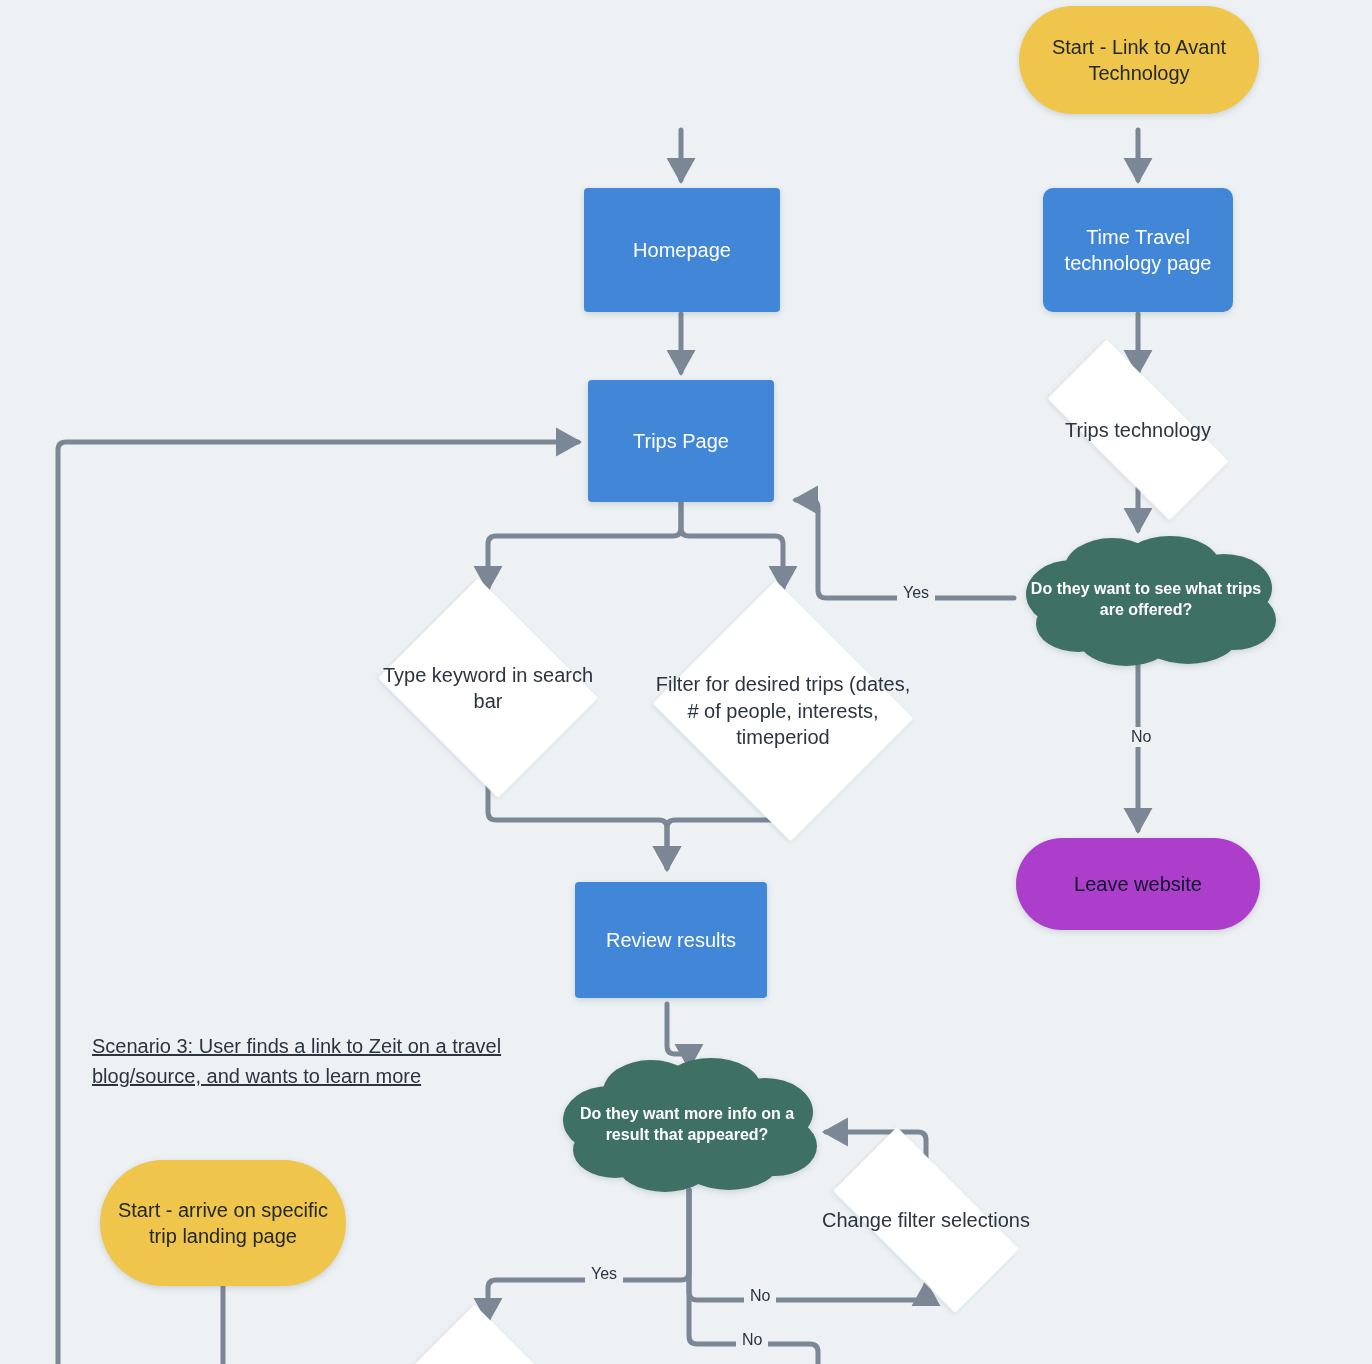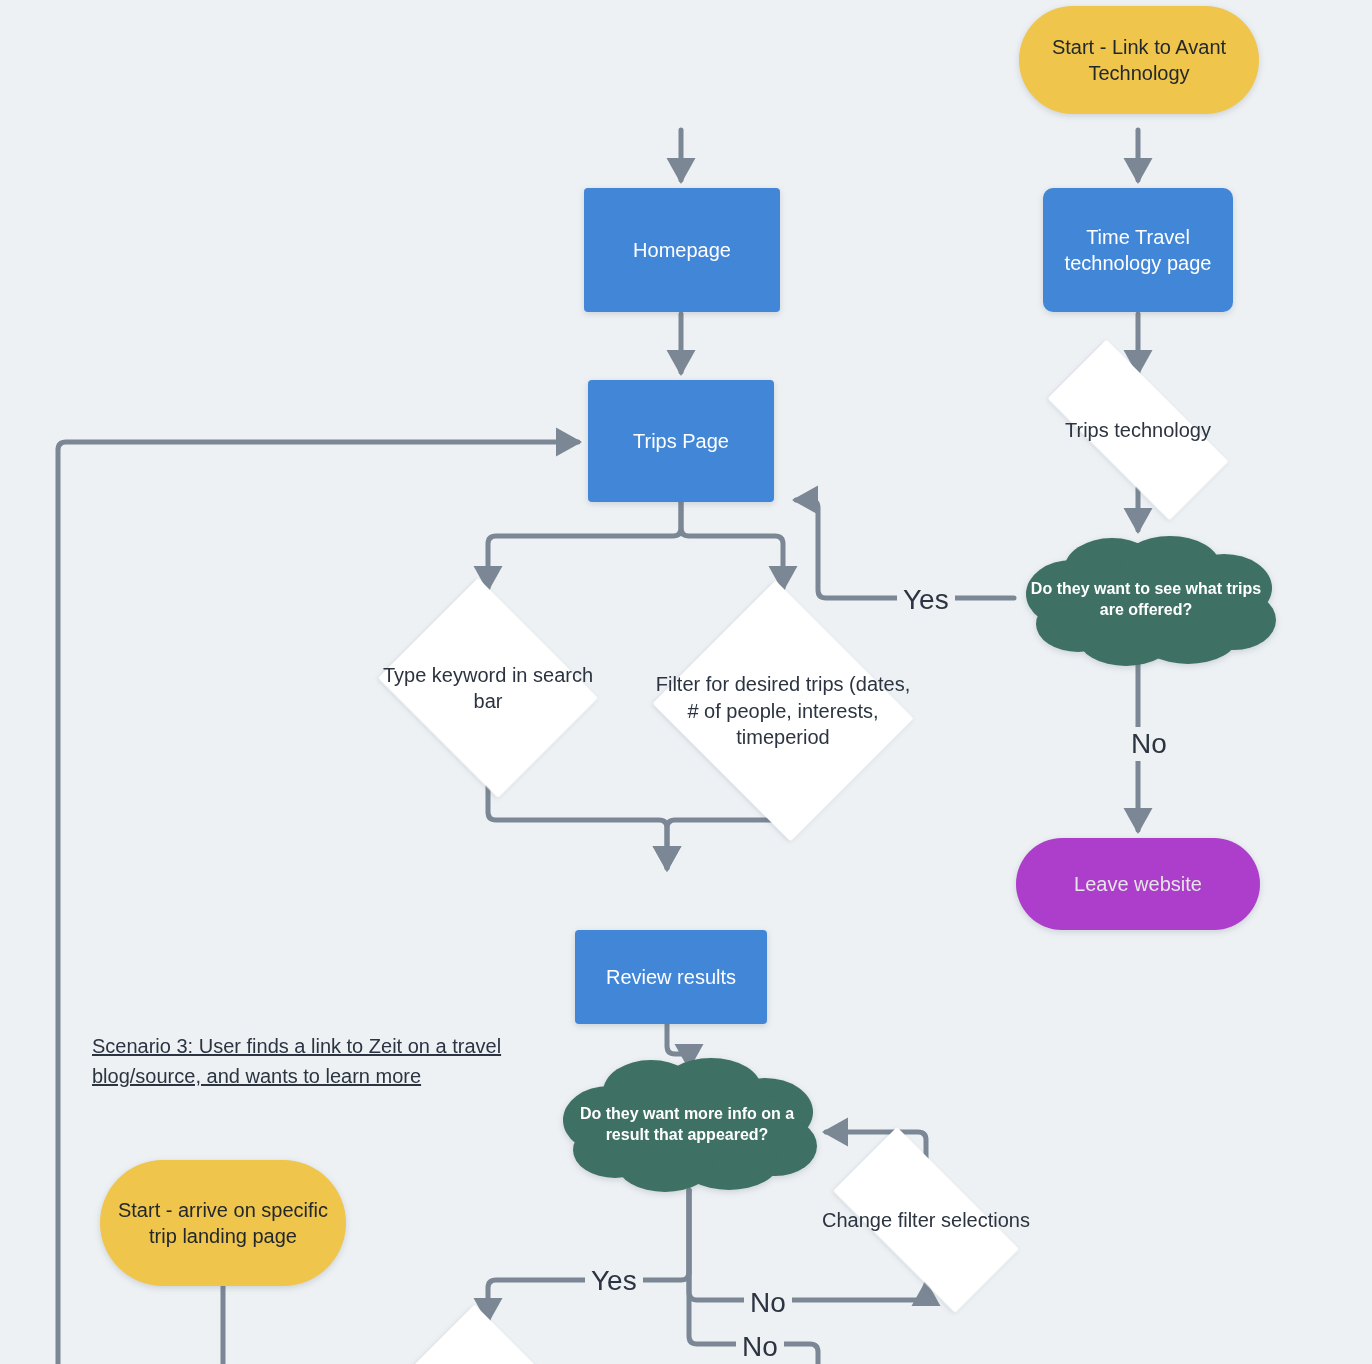--- a/index.html
+++ b/index.html
@@ -52,21 +52,21 @@
   
   .n-proc {
     background: #4286d8;
     color: #ffffff;
     border-radius: 4px;
     font-size: 20px;
   }
   
   .n-end {
     background: #ad3dcb;
-    color: #e5e5e5;
+    color: #0f172a;
     border-radius: 999px;
     font-size: 20px;
   }
   
   .n-dec {
     background: transparent;
     color: #2b3440;
     font-size: 20px;
     filter: none;
   }
@@ -105,21 +105,21 @@
     color: #2b3440;
     font-size: 20px;
     line-height: 1.48;
     text-align: left;
     white-space: pre-line;
   }
   
   .edge-label {
     position: absolute;
     color: #2b3440;
-    font-size: 28px;
+    font-size: 16px;
     background: #edf1f4;
     padding: 1px 6px;
     white-space: nowrap;
   }
 </style>
 </head>
 <body>
 
 <div id="canvas">
 
@@ -219,21 +219,21 @@
 
   <div class="node n-dec" style="left:645px; top:588px; width:276px; height:246px;">
     <span class="diamond"></span>
     <span class="lbl">Filter for desired trips (dates, # of people, interests, timeperiod</span>
   </div>
 
   <div class="node n-end" style="left:1016px; top:838px; width:244px; height:92px;">
     <span class="lbl">Leave website</span>
   </div>
 
-  <div class="node n-proc" style="left:575px; top:882px; width:192px; height:94px;margin-top:48px;">
+  <div class="node n-proc" style="left:575px; top:882px; width:192px; height:116px;">
     <span class="lbl">Review results</span>
   </div>
 
   <div class="node n-cloud" style="left:551px; top:1056px; width:272px; height:136px;">
     <svg class="cloudsvg" viewBox="0 0 272 136" preserveAspectRatio="none" xmlns="http://www.w3.org/2000/svg">
       <g fill="#3e7063">
         <ellipse cx="58" cy="64" rx="46" ry="34"></ellipse>
         <ellipse cx="100" cy="36" rx="48" ry="32"></ellipse>
         <ellipse cx="160" cy="32" rx="50" ry="30"></ellipse>
         <ellipse cx="214" cy="56" rx="48" ry="34"></ellipse>

